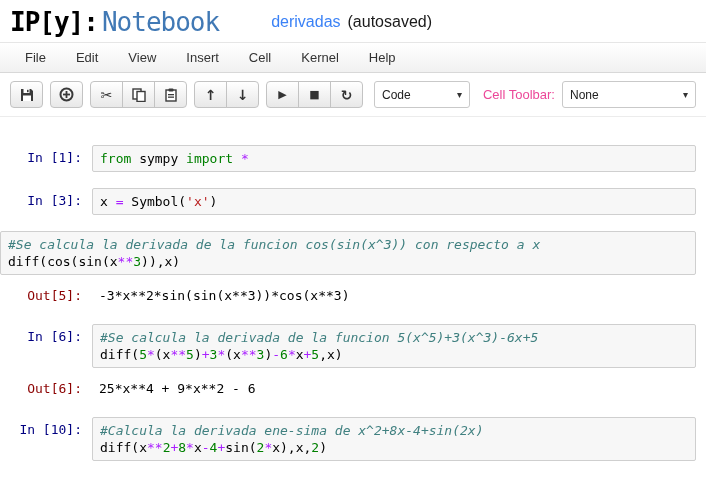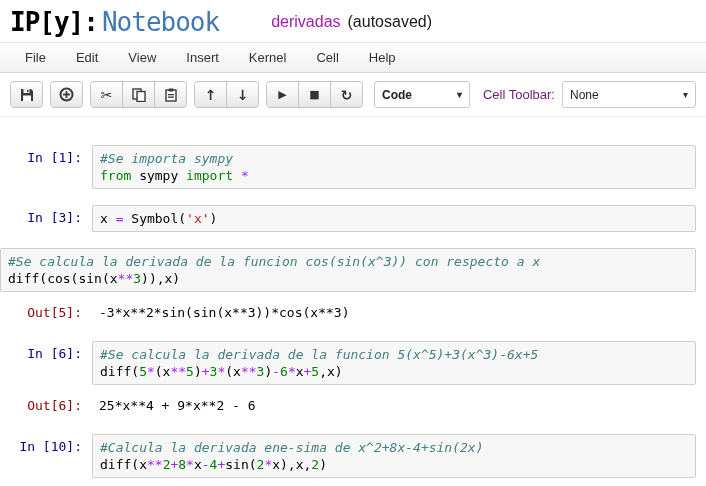--- a/index.html
+++ b/index.html
@@ -6,21 +6,21 @@
   html,body { width:706px; height:486px; }
   body {
     font-family:"Liberation Sans",sans-serif;
     background:#fff; overflow:hidden; font-size:13px; color:#000;
   }
   
   .header { display:flex; align-items:center; padding:7px 12px 5px 10px; background:#fff; }
   .logo { font-family:"DejaVu Sans Mono",monospace; font-size:26px; letter-spacing:-1px; white-space:nowrap; }
   .logo-prefix { color:#000; font-weight:bold; }
   .logo-suffix { color:var(--logo-blue,#4179b5); margin-left:4px; }
-  .nbtitle { margin-left:52px; font-size:16px; color:#a21caf; cursor:pointer; }
+  .nbtitle { margin-left:52px; font-size:16px; color:#3b82f6; cursor:pointer; }
   .autosaved { margin-left:7px; font-size:16px; color:#1a1a1a; }
   
   .menubar { display:flex; align-items:center; padding:0 10px;
     border-top:1px solid #e6e6e6; border-bottom:1px solid #d8d8d8;
     background:linear-gradient(#ffffff,#f1f1f1); }
   .menu-item { padding:7px 15px; font-size:13px; color:#333; cursor:pointer; }
   
   .toolbar { display:flex; align-items:center; gap:7px; padding:8px 10px;
     background:#fff; border-bottom:1px solid #ececec; }
   .btn-group { display:inline-flex; }
@@ -30,24 +30,24 @@
   .btn-group .tb-btn:first-child { border-radius:4px 0 0 4px; margin-left:0; }
   .btn-group .tb-btn:last-child { border-radius:0 4px 4px 0; }
   .btn-group .tb-btn:only-child { border-radius:4px; }
   .tb-glyph { font-family:"DejaVu Sans",sans-serif; font-size:14px; line-height:1; color:#333; }
   .tb-glyph.small { font-size:11px; }
   .tb-glyph.bold { font-weight:bold; }
   .tb-btn svg { display:block; }
   .select { height:27px; border:1px solid #c9c9c9; border-radius:3px; background:#fff;
     display:flex; align-items:center; justify-content:space-between;
     padding:0 7px; font-size:12px; color:#222; cursor:pointer; }
-  .select.celltype { width:100px; margin-left:4px;font-weight:bold; }
+  .select.celltype { width:100px; margin-left:4px; }
   .select.celltb { width:140px; }
   .caret { font-size:10px; color:#333; margin-left:10px; }
-  .ct-label { font-size:13px; color:#701a75; margin-left:6px; white-space:nowrap; }
+  .ct-label { font-size:13px; color:#ec4899; margin-left:6px; white-space:nowrap; }
   
   .notebook { padding:12px 6px 0 0; }
   .cell-row { display:flex; align-items:flex-start; margin-top:16px; }
   .cell-row.output { margin-top:8px; }
   .prompt { width:92px; flex:none; text-align:right; padding:5px 10px 0 0;
     font-family:"DejaVu Sans Mono",monospace; font-size:13px; white-space:nowrap; }
   .prompt.in { color:var(--input-prompt,#000080); }
   .prompt.out { color:var(--output-prompt,#8b0000); }
   .input-area { flex:1; border:1px solid #cfcfcf; background:#f7f7f7; border-radius:2px;
     padding:4px 7px; font-family:"DejaVu Sans Mono",monospace; font-size:13px;
@@ -69,22 +69,22 @@
   <span class="logo"><span class="logo-prefix">IP[y]:</span><span class="logo-suffix">Notebook</span></span>
   <span class="nbtitle">derivadas</span>
   <span class="autosaved">(autosaved)</span>
 </div>
 
 <div class="menubar">
   <div class="menu-item">File</div>
   <div class="menu-item">Edit</div>
   <div class="menu-item">View</div>
   <div class="menu-item">Insert</div>
+  <div class="menu-item">Cell</div>
   <div class="menu-item">Kernel</div>
-  <div class="menu-item">Cell</div>
   <div class="menu-item">Help</div>
 </div>
 
 <div class="toolbar">
   <div class="btn-group">
     <button class="tb-btn">
       <svg width="14" height="14" viewBox="0 0 14 14">
         <path d="M1 1 h10 l2 2 v10 h-12 z" fill="#3a3a3a"></path>
         <rect x="3.5" y="1" width="6" height="4" fill="#ffffff"></rect>
         <rect x="7" y="1.8" width="1.6" height="2.4" fill="#3a3a3a"></rect>
@@ -147,21 +147,20 @@
   <div class="select celltb">
     <span>None</span>
     <span class="caret">▾</span>
   </div>
 </div>
 
 <div class="notebook">
     <div class="cell-row input">
       <div class="prompt in">In [1]:</div>
       <div class="input-area">
-        <div class="code-line"><span class="tok-com">#Se importa sympy</span></div>
         <div class="code-line"><span class="tok-kw">from</span><span class="tok-pl"> sympy </span><span class="tok-kw">import</span><span class="tok-pl"> </span><span class="tok-op">*</span></div>
       </div>
     </div>
     <div class="cell-row input">
       <div class="prompt in">In [3]:</div>
       <div class="input-area">
         <div class="code-line"><span class="tok-pl">x </span><span class="tok-op">=</span><span class="tok-pl"> Symbol(</span><span class="tok-str">'x'</span><span class="tok-pl">)</span></div>
       </div>
     </div>
     <div class="cell-row input">

